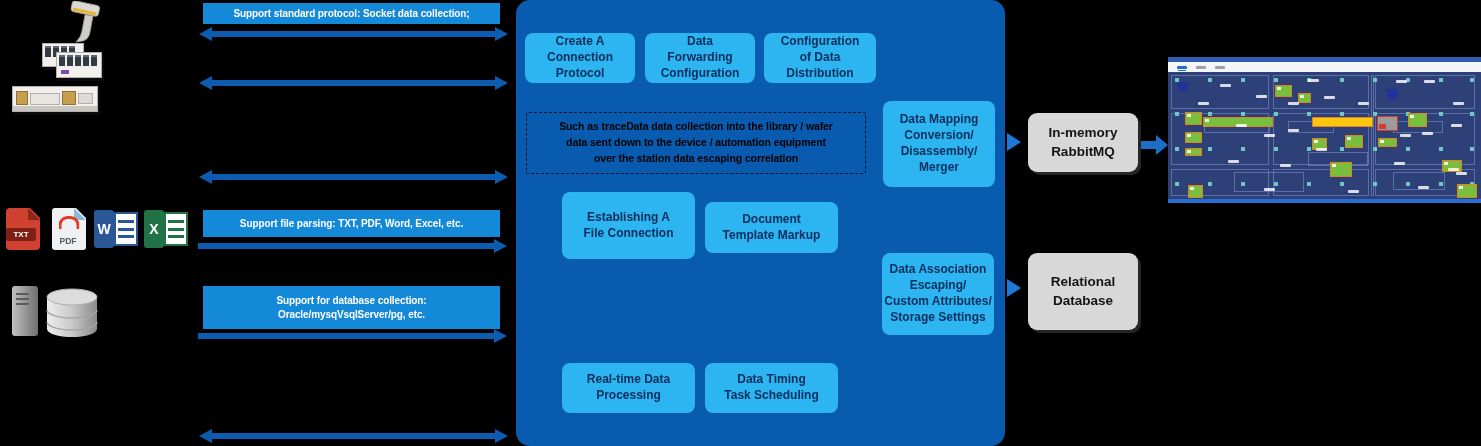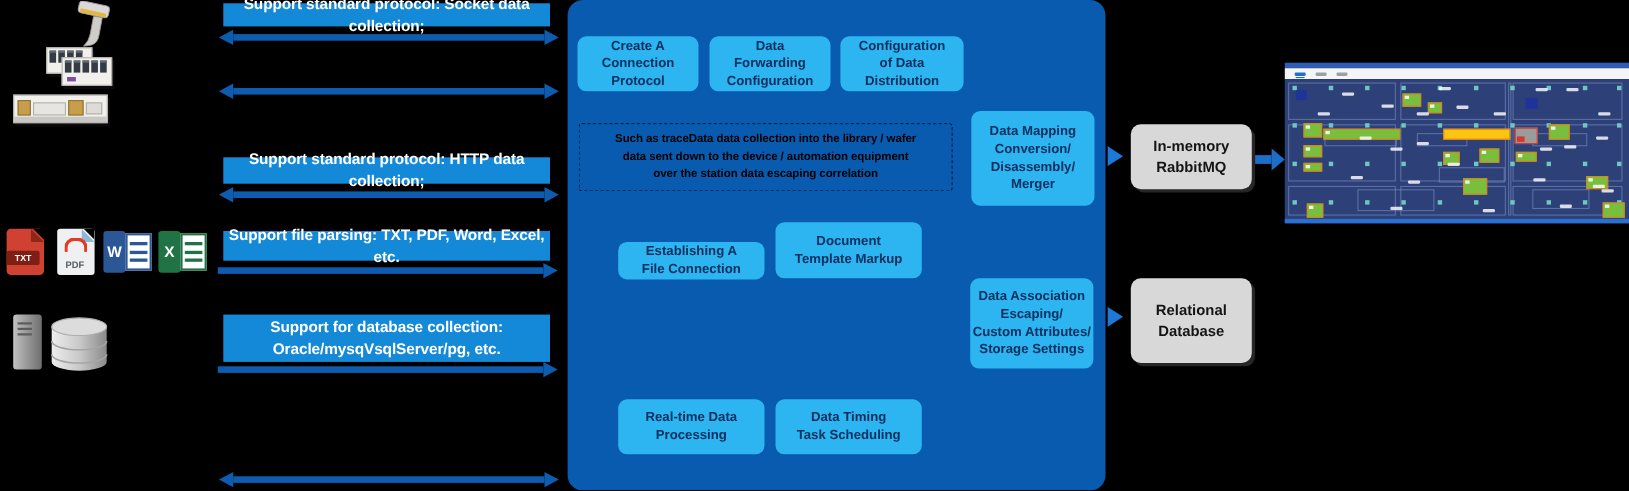--- a/index.html
+++ b/index.html
@@ -2,21 +2,21 @@
 <html><head>
 <meta charset="utf-8">
 <style>
   html,body{margin:0;padding:0;background:#000;}
   .stage{position:relative;width:1481px;height:446px;background:#000;overflow:hidden;
          font-family:"Liberation Sans",sans-serif;}
   .abs{position:absolute;}
 
   
   .chan{position:absolute;left:203px;width:297px;background:#1489d8;color:#fff;
-        font-size:14px;font-weight:600;letter-spacing:-.1px;line-height:1.4;
+        font-size:10px;font-weight:600;letter-spacing:-.1px;line-height:1.4;
         display:flex;align-items:center;justify-content:center;text-align:center;white-space:pre-line;}
   .chan.sm{font-size:10px;}
   .harrow{position:absolute;height:6px;background:#0d5cb0;}
   .harrow.two{left:212px;width:283px;}
   .harrow.one{left:198px;width:296px;}
   .harrow::after{content:"";position:absolute;right:-13px;top:-4px;
         border:7px solid transparent;border-right:0;border-left:13px solid #0d5cb0;}
   .harrow.two::before{content:"";position:absolute;left:-13px;top:-4px;
         border:7px solid transparent;border-left:0;border-right:13px solid #0d5cb0;}
 
@@ -163,21 +163,20 @@
     <path d="M3 23 a25 8 0 0 0 50 0" fill="none" stroke="#a5a5a5" stroke-width="1.5"></path>
     <path d="M3 35 a25 8 0 0 0 50 0" fill="none" stroke="#a5a5a5" stroke-width="1.5"></path>
   </svg>
 
 
   <div class="chan" style="top:3px;height:21px">Support standard protocol: Socket data collection;</div>
   <div class="harrow two" style="top:31px"></div>
 
   <div class="harrow two" style="top:80px"></div>
 
-  <div class="chan" style="top:143px;height:24px">Support standard protocol: HTTP data collection;</div>
   <div class="harrow two" style="top:174px"></div>
 
   <div class="chan" style="top:210px;height:27px">Support file parsing: TXT, PDF, Word, Excel, etc.</div>
   <div class="harrow one" style="top:243px"></div>
 
   <div class="chan" style="top:286px;height:43px">Support for database collection:
 Oracle/mysqVsqlServer/pg, etc.</div>
   <div class="harrow one" style="top:333px"></div>
 
   <div class="harrow two" style="top:433px"></div>
@@ -194,21 +193,21 @@
 Distribution</div>
 
     <div class="note" style="left:10px;top:112px;width:340px;height:62px">Such as traceData data collection into the library / wafer
 data sent down to the device / automation equipment
 over the station data escaping correlation</div>
     <div class="lbox" style="left:367px;top:101px;width:112px;height:86px">Data Mapping
 Conversion/
 Disassembly/
 Merger</div>
 
-    <div class="lbox" style="left:46px;top:220px;width:133px;height:34px">Establishing A
+    <div class="lbox" style="left:46px;top:192px;width:133px;height:67px">Establishing A
 File Connection</div>
     <div class="lbox" style="left:189px;top:202px;width:133px;height:51px">Document
 Template Markup</div>
 
     <div class="lbox" style="left:46px;top:363px;width:133px;height:50px">Real-time Data
 Processing</div>
 
     <div class="lbox" style="left:366px;top:253px;width:112px;height:82px">Data Association
 Escaping/
 Custom Attributes/

